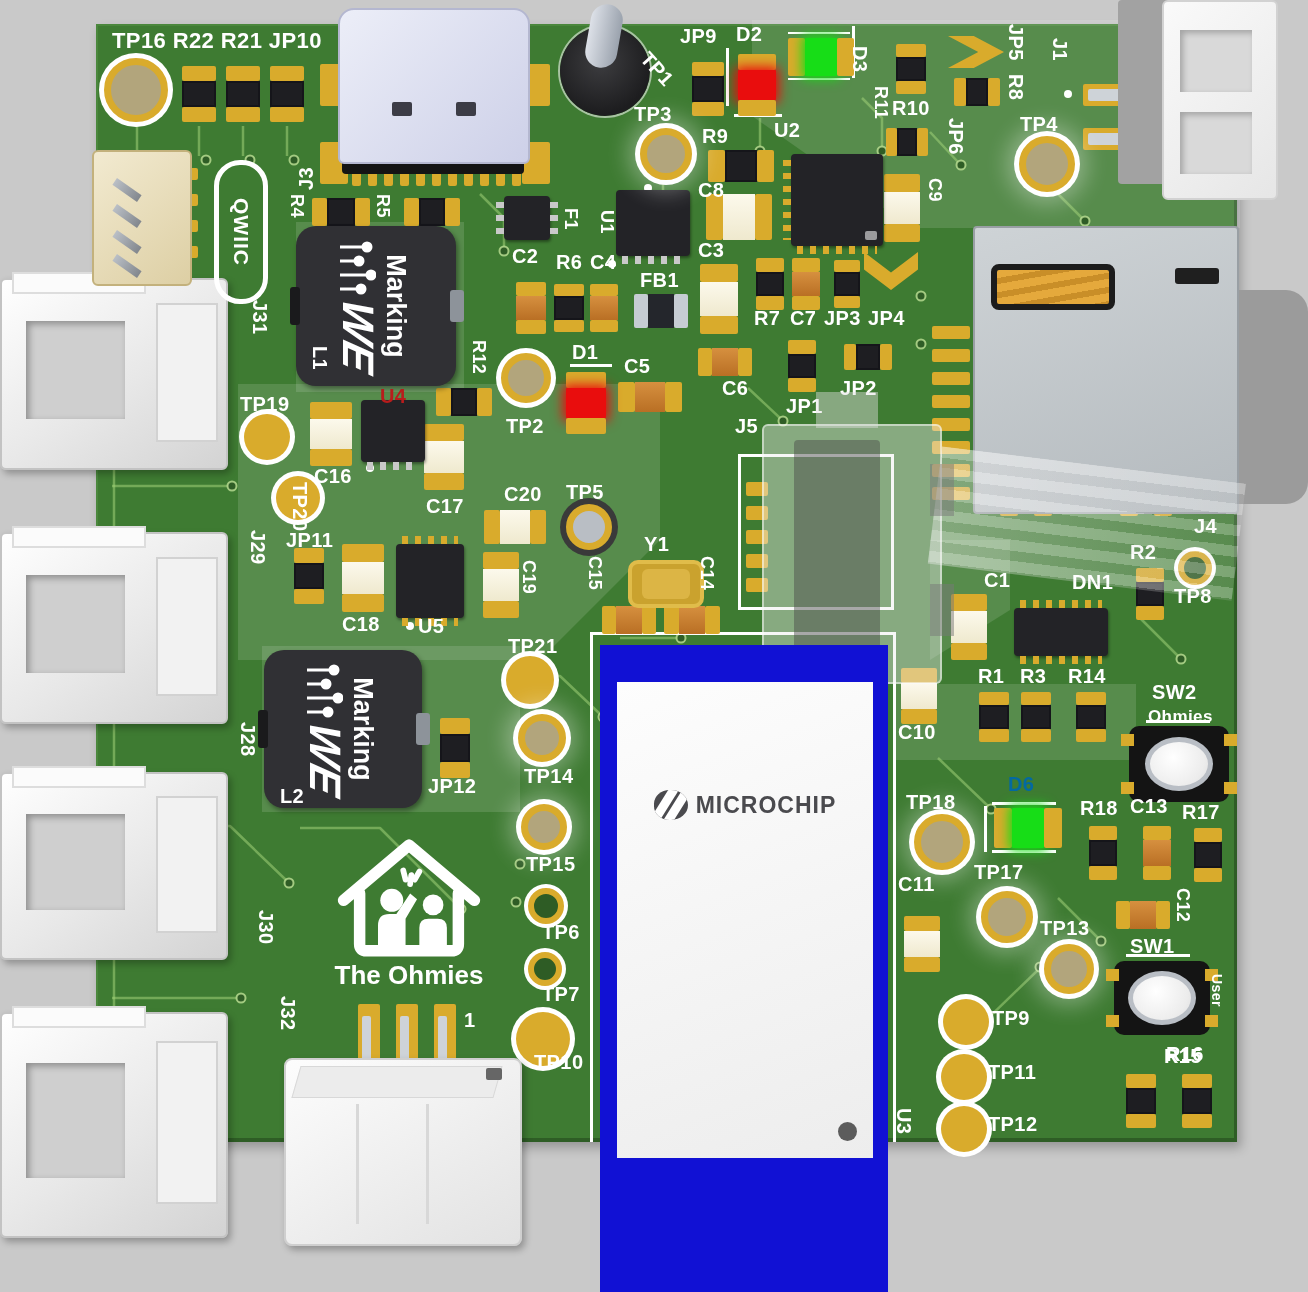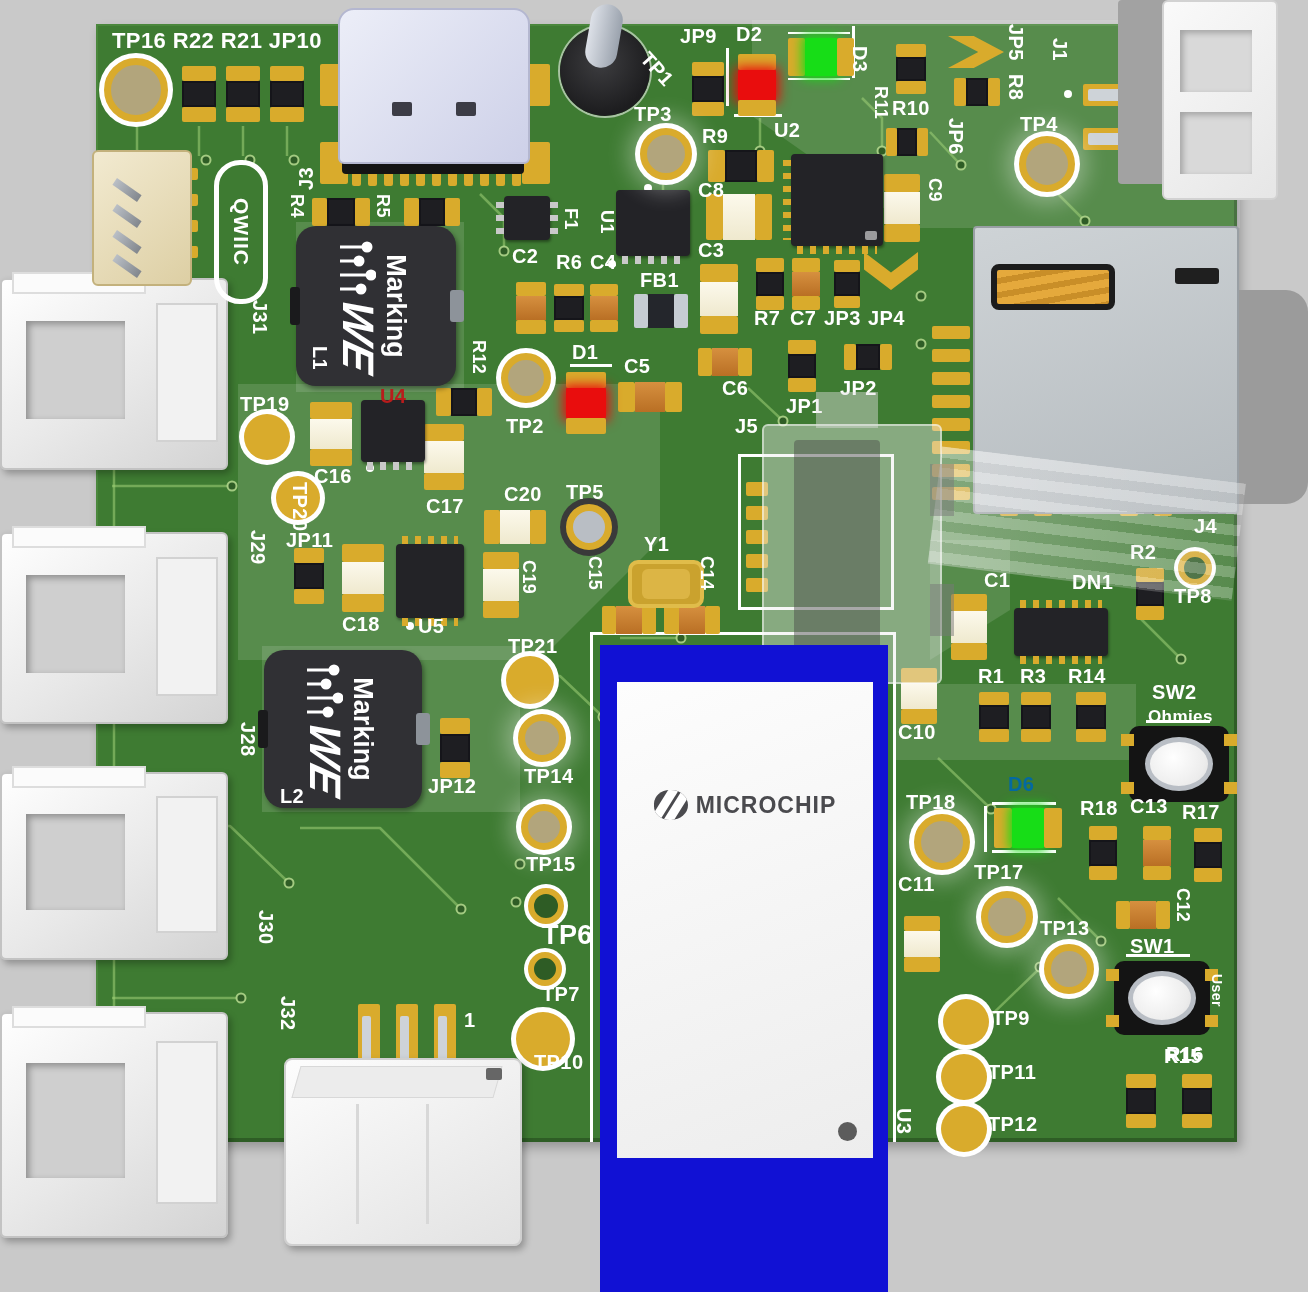--- a/index.html
+++ b/index.html
@@ -201,20 +201,40 @@
 
   <div id="ribbon"></div>
   <div id="ghost">
     <div class="gtop"></div>
     <div class="gbot"></div>
     <div class="gin"></div>
     <div class="gtab" style="top:38px"></div>
     <div class="gtab" style="top:158px"></div>
   </div>
 
+  <div id="ohmies">
+    <svg width="150" height="124" viewBox="0 0 130 108">
+      <g fill="none" stroke="#fff" stroke-width="10" stroke-linecap="round" stroke-linejoin="round">
+        <path d="M8,56 L65,8 L122,56"></path>
+        <path d="M22,50 L22,94 Q22,100 28,100 L102,100 Q108,100 108,94 L108,50"></path>
+      </g>
+      <g fill="#fff">
+        <circle cx="50" cy="56" r="10"></circle>
+        <path d="M38,100 L38,78 Q38,68 48,68 L54,68 L66,50 L72,55 L62,72 L62,100 Z"></path>
+        <circle cx="86" cy="60" r="9"></circle>
+        <path d="M74,100 L74,80 Q74,72 82,72 L90,72 Q98,72 98,80 L98,100 Z"></path>
+      </g>
+      <g stroke="#fff" stroke-width="5" stroke-linecap="round">
+        <line x1="62" y1="38" x2="60" y2="30"></line>
+          <line x1="70" y1="38" x2="74" y2="31"></line>
+          <line x1="66" y1="42" x2="67" y2="34"></line>
+      </g>
+    </svg>
+    <div class="otext">The Ohmies</div>
+  </div>
 
   <div id="j32c">
     <div class="tface"></div>
     <div class="hole"></div>
     <div class="crease" style="left:70px"></div>
     <div class="crease" style="left:140px"></div>
   </div>
 
   <div id="module-blue"></div>
   <div id="module-white">
@@ -759,21 +779,21 @@
       <div class="lbl" style="left: 1224px; top: 974px; font-size: 14px; color: rgb(255, 255, 255); transform-origin: 0px 0px; transform: rotate(90deg);">User</div>
       <div class="lbl" style="left: 1164px; top: 1046px; font-size: 20px; color: rgb(255, 255, 255);">R15</div>
       <div class="lbl" style="left: 1166px; top: 1044px; font-size: 20px; color: rgb(255, 255, 255);">R16</div>
       <div class="lbl" style="left: 992px; top: 1008px; font-size: 20px; color: rgb(255, 255, 255);">TP9</div>
       <div class="lbl" style="left: 988px; top: 1062px; font-size: 20px; color: rgb(255, 255, 255);">TP11</div>
       <div class="lbl" style="left: 988px; top: 1114px; font-size: 20px; color: rgb(255, 255, 255);">TP12</div>
       <div class="lbl" style="left: 914px; top: 1108px; font-size: 20px; color: rgb(255, 255, 255); transform-origin: 0px 0px; transform: rotate(90deg);">U3</div>
       <div class="lbl" style="left: 508px; top: 636px; font-size: 20px; color: rgb(255, 255, 255);">TP21</div>
       <div class="lbl" style="left: 524px; top: 766px; font-size: 20px; color: rgb(255, 255, 255);">TP14</div>
       <div class="lbl" style="left: 526px; top: 854px; font-size: 20px; color: rgb(255, 255, 255);">TP15</div>
-      <div class="lbl" style="left: 542px; top: 922px; font-size: 27px; color: rgb(255, 255, 255);">TP6</div>
+      <div class="lbl" style="left: 542px; top: 922px; font-size: 20px; color: rgb(255, 255, 255);">TP6</div>
       <div class="lbl" style="left: 542px; top: 984px; font-size: 20px; color: rgb(255, 255, 255);">TP7</div>
       <div class="lbl" style="left: 534px; top: 1052px; font-size: 20px; color: rgb(255, 255, 255);">TP10</div>
       <div class="lbl" style="left: 428px; top: 776px; font-size: 20px; color: rgb(255, 255, 255);">JP12</div>
       <div class="lbl" style="left: 280px; top: 786px; font-size: 20px; color: rgb(255, 255, 255);">L2</div>
       <div class="lbl" style="left: 464px; top: 1010px; font-size: 20px; color: rgb(255, 255, 255);">1</div>
       <div class="lbl" style="left: 472px; top: 66px; font-size: 27px; color: rgb(60, 60, 68); transform-origin: 0px 0px; transform: rotate(180deg);">GCT</div>
       <div class="lbl" style="left: 500px; top: 1098px; font-size: 16px; color: rgb(194, 194, 194); transform-origin: 0px 0px; transform: rotate(170deg);">JST</div>
     </div>
 </div>
 

